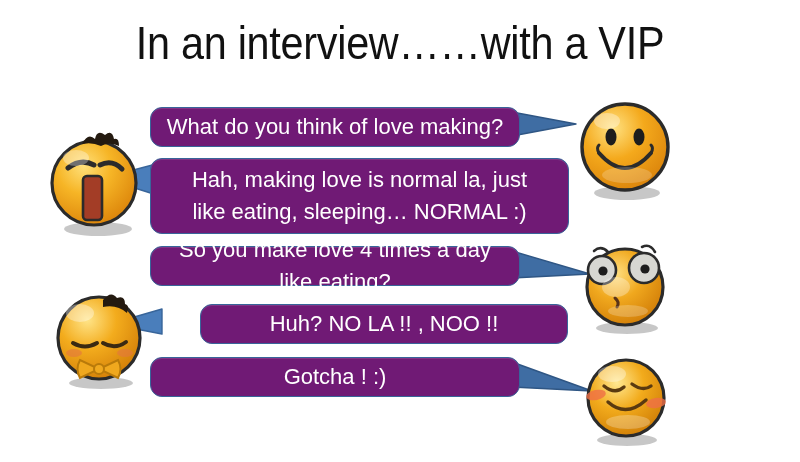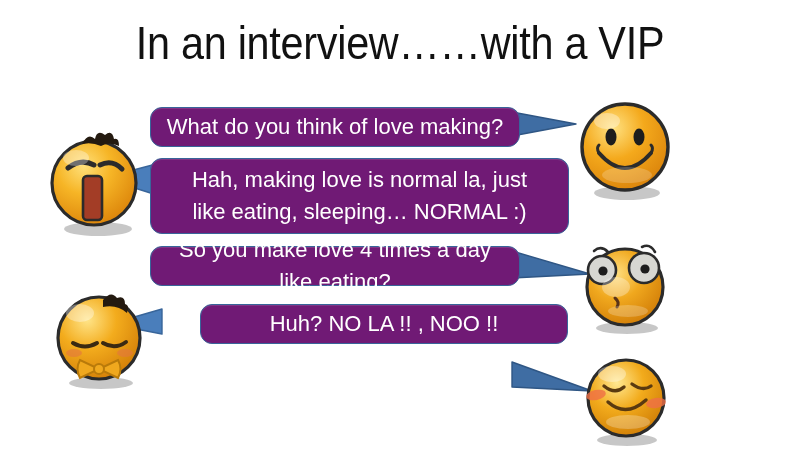--- a/index.html
+++ b/index.html
@@ -104,20 +104,23 @@
   </div>
 
   <div class="bubble" style="left:150px; top:246px; width:370px; height:40px;">
     <span class="bubble-text">So you make love 4 times a day like eating?</span>
   </div>
 
   <div class="bubble" style="left:152px; top:304px; width:368px; height:40px;margin-left:48px;">
     <span class="bubble-text">Huh? NO LA !! , NOO !!</span>
   </div>
 
+  <div class="bubble" style="left:150px; top:357px; width:370px; height:40px;">
+    <span class="bubble-text">Gotcha ! :)</span>
+  </div>
 
   <div class="face" style="left:42px; top:128px;">
     <svg width="104" height="112" viewBox="0 0 104 112">
       <defs>
         <radialGradient id="gShock" cx="38%" cy="30%" r="78%">
           <stop offset="0%" stop-color="#ffe07a"></stop>
           <stop offset="42%" stop-color="#f6b526"></stop>
           <stop offset="100%" stop-color="#d97f07"></stop>
         </radialGradient>
       </defs>

